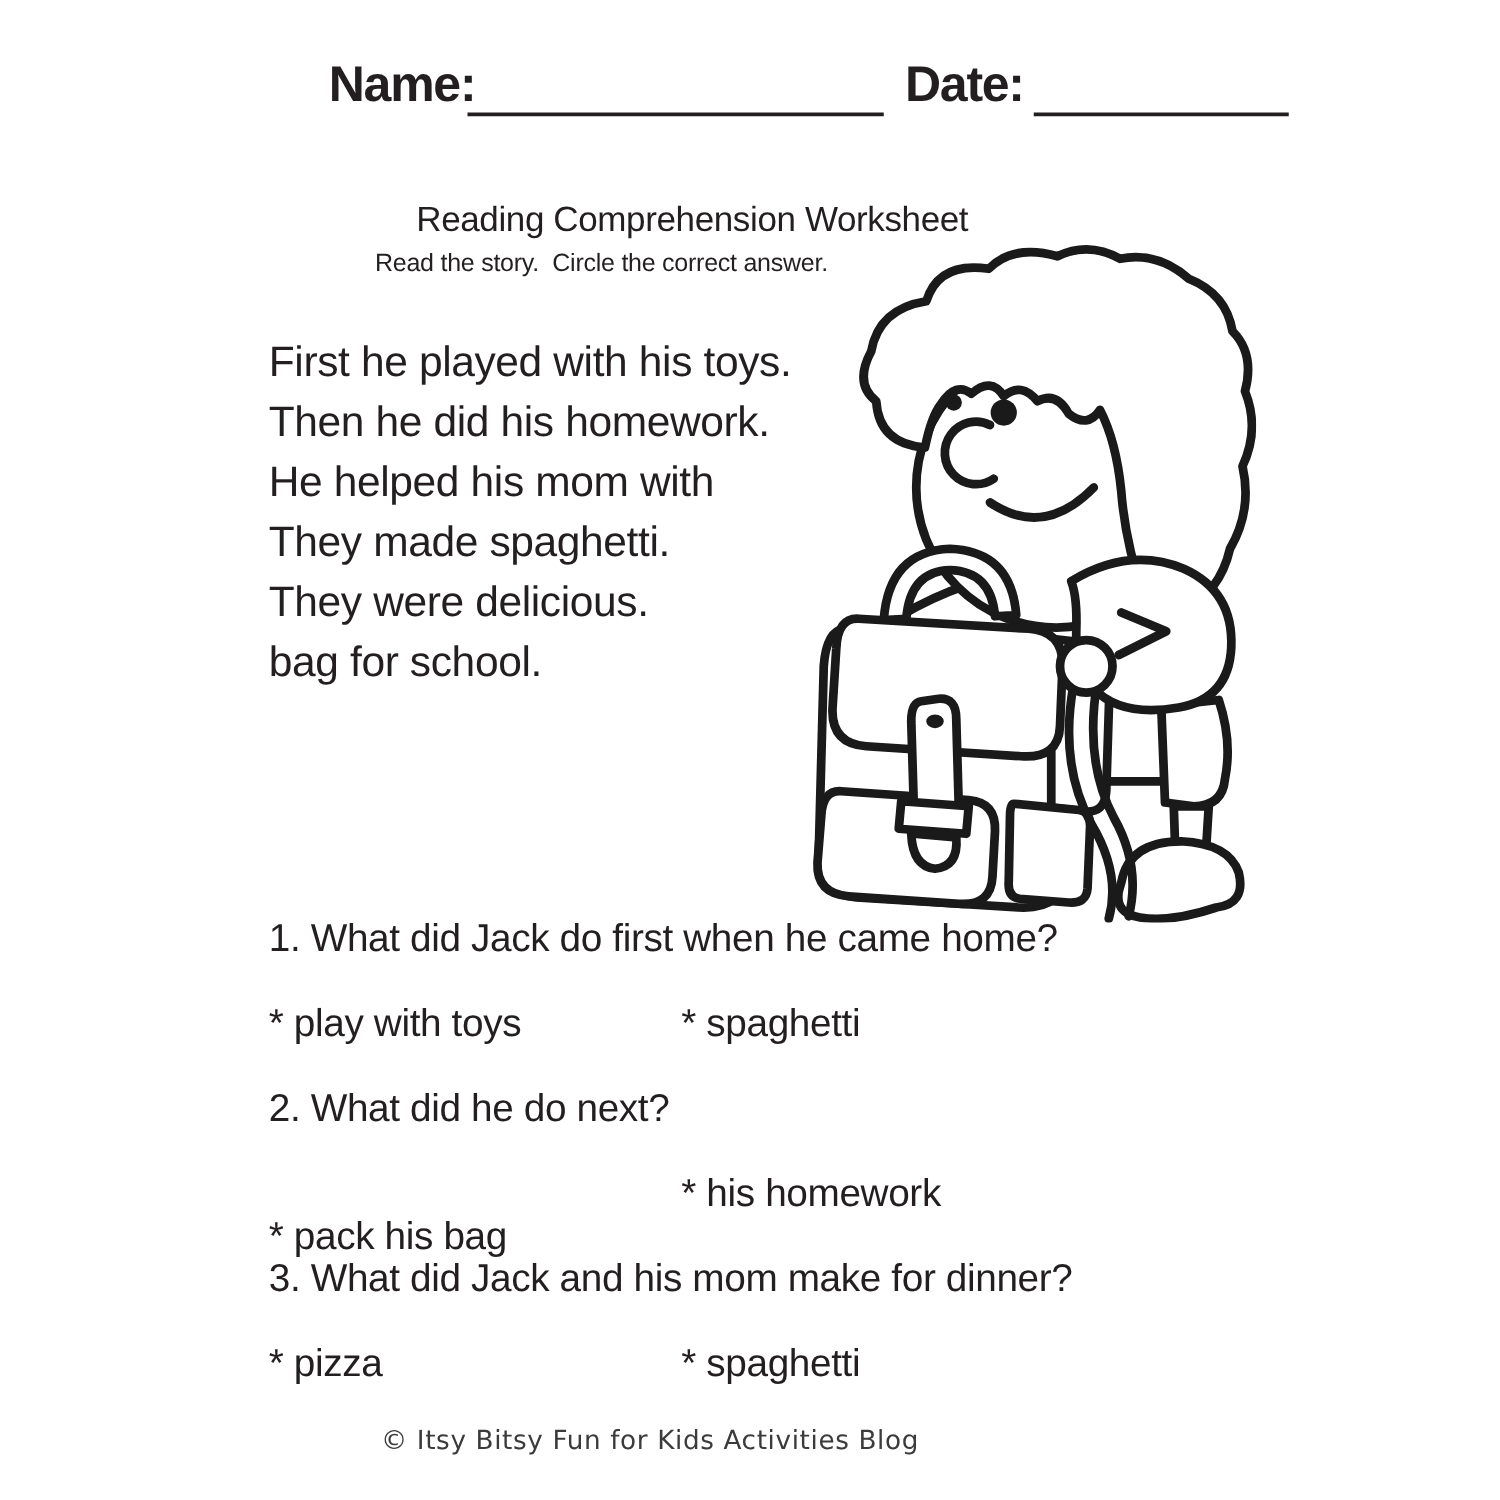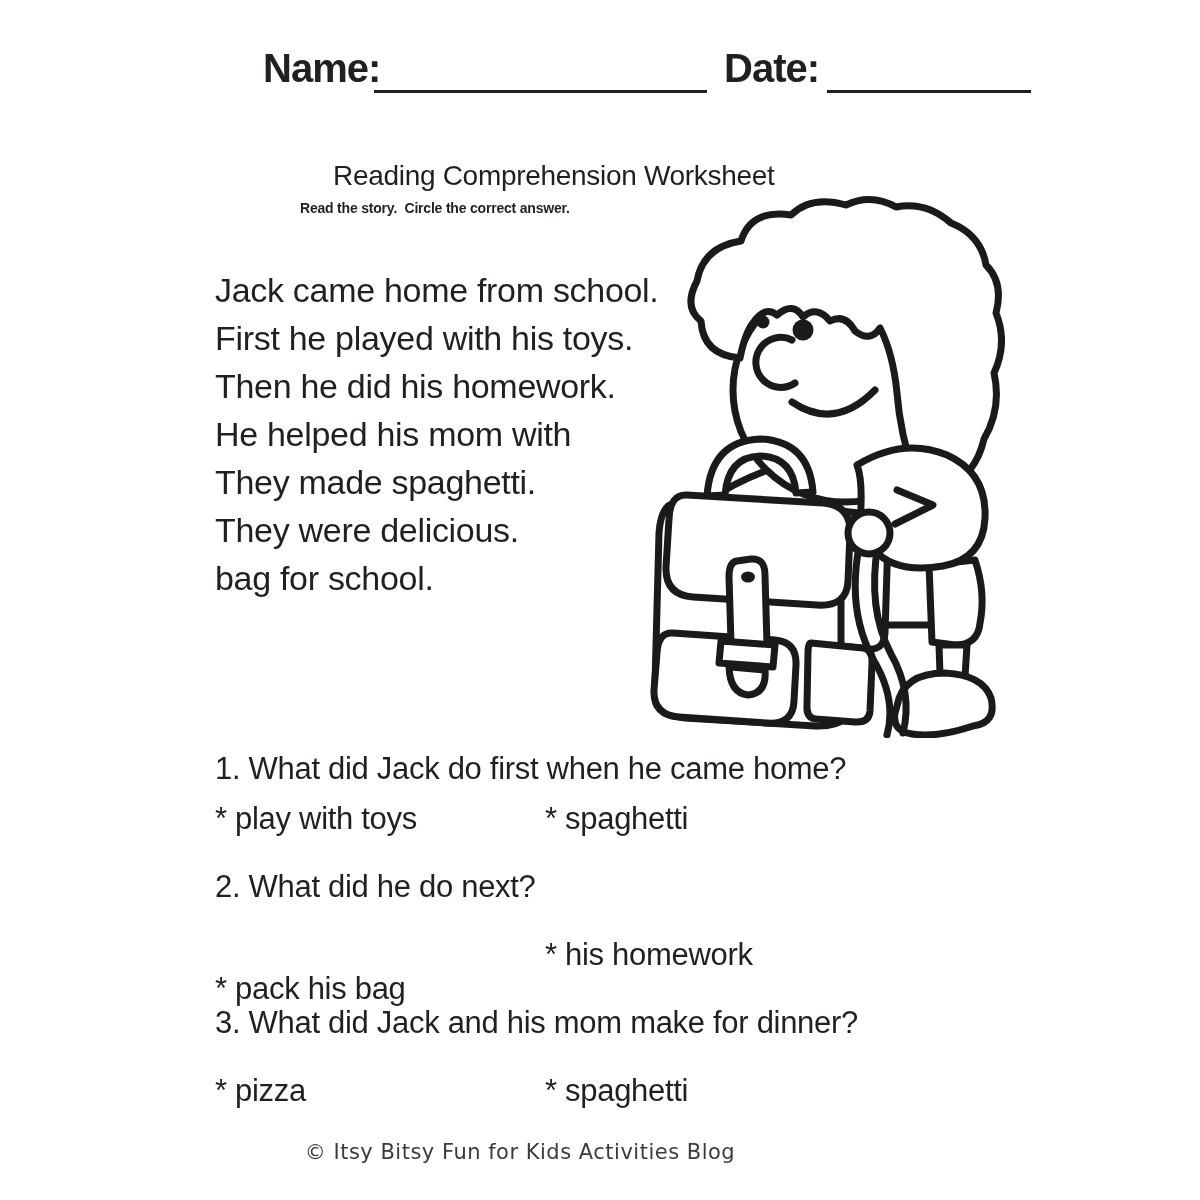--- a/index.html
+++ b/index.html
@@ -6,21 +6,21 @@
   html,body{margin:0;padding:0;}
   body{
     width:1200px;height:1200px;background:var(--paper);
     font-family:"Liberation Sans", sans-serif;color:var(--ink);
     position:relative;overflow:hidden;
   }
   .abs{position:absolute;}
   .hdr-label{font-size:40px;font-weight:bold;letter-spacing:-1px;}
   .fill-line{border-bottom:3px solid var(--ink);height:38px;}
   .title{font-size:28px;font-weight:normal;letter-spacing:-0.3px;}
-  .subtitle{font-size:14px;font-weight:bold;white-space:pre-wrap;letter-spacing:-0.2px;}
+  .subtitle{font-size:20px;font-weight:normal;white-space:pre-wrap;letter-spacing:-0.2px;}
   .story{font-size:34px;line-height:48px;letter-spacing:-0.3px;}
   .q{font-size:31px;letter-spacing:-0.3px;}
   .opt{font-size:31px;letter-spacing:-0.3px;}
   .footer{width:1040px;text-align:center;font-size:21px;color:#3b3b3b;
           font-family:"DejaVu Sans", sans-serif;letter-spacing:0.5px;}
   svg .ln{fill:#ffffff;stroke:var(--line);stroke-width:7;stroke-linecap:round;stroke-linejoin:round;}
   svg .op{fill:none;stroke:var(--line);stroke-width:7;stroke-linecap:round;stroke-linejoin:round;}
   svg .blk{fill:var(--line);stroke:none;}
 </style>
 </head>
@@ -28,21 +28,20 @@
 
 <div class="abs hdr-label" style="left:263px;top:46px;">Name:</div>
 <div class="abs fill-line" style="left:374px;top:52px;width:333px;"></div>
 <div class="abs hdr-label" style="left:724px;top:46px;">Date:</div>
 <div class="abs fill-line" style="left:827px;top:52px;width:204px;"></div>
 
 <div class="abs title" style="left:333px;top:160px;">Reading Comprehension Worksheet</div>
 <div class="abs subtitle" style="left:300px;top:200px;">Read the story.  Circle the correct answer.</div>
 
 <div class="abs story" style="left:215px;top:266px;width:520px;">
-  <div>Jack came home from school.</div>
   <div>First he played with his toys.</div>
   <div>Then he did his homework.</div>
   <div>He helped his mom with</div>
   <div>They made spaghetti.</div>
   <div>They were delicious.</div>
   <div>bag for school.</div>
 </div>
 
 <svg class="abs" style="left:645px;top:193px;" width="360" height="545" viewBox="0 0 360 545">
 
@@ -79,21 +78,21 @@
   </g>
 
   <path class="ln" d="M 212,272 Q 258,244 302,262 Q 342,280 340,325 Q 338,366 298,373 Q 252,381 230,358 Q 215,342 216,312 Q 217,285 212,272 Z"></path>
   <path class="op" d="M 252,297 L 288,312 L 250,331"></path>
 
   <path class="op" d="M 214,354 Q 202,418 228,466 Q 252,506 242,542"></path>
   <path class="op" d="M 233,351 Q 222,416 246,461 Q 268,500 258,540"></path>
   <circle class="ln" cx="224" cy="340" r="21"></circle>
 </svg>
 
-<div class="abs q" style="left:215px;top:733px;margin-top:18px;">1. What did Jack do first when he came home?</div>
+<div class="abs q" style="left:215px;top:733px;">1. What did Jack do first when he came home?</div>
 <div class="abs opt" style="left:215px;top:801px;">* play with toys</div>
 <div class="abs opt" style="left:545px;top:801px;">* spaghetti</div>
 
 <div class="abs q" style="left:215px;top:869px;">2. What did he do next?</div>
 <div class="abs opt" style="left:215px;top:935px;margin-top:36px;">* pack his bag</div>
 <div class="abs opt" style="left:545px;top:937px;">* his homework</div>
 
 <div class="abs q" style="left:215px;top:1005px;">3. What did Jack and his mom make for dinner?</div>
 <div class="abs opt" style="left:215px;top:1073px;">* pizza</div>
 <div class="abs opt" style="left:545px;top:1073px;">* spaghetti</div>

